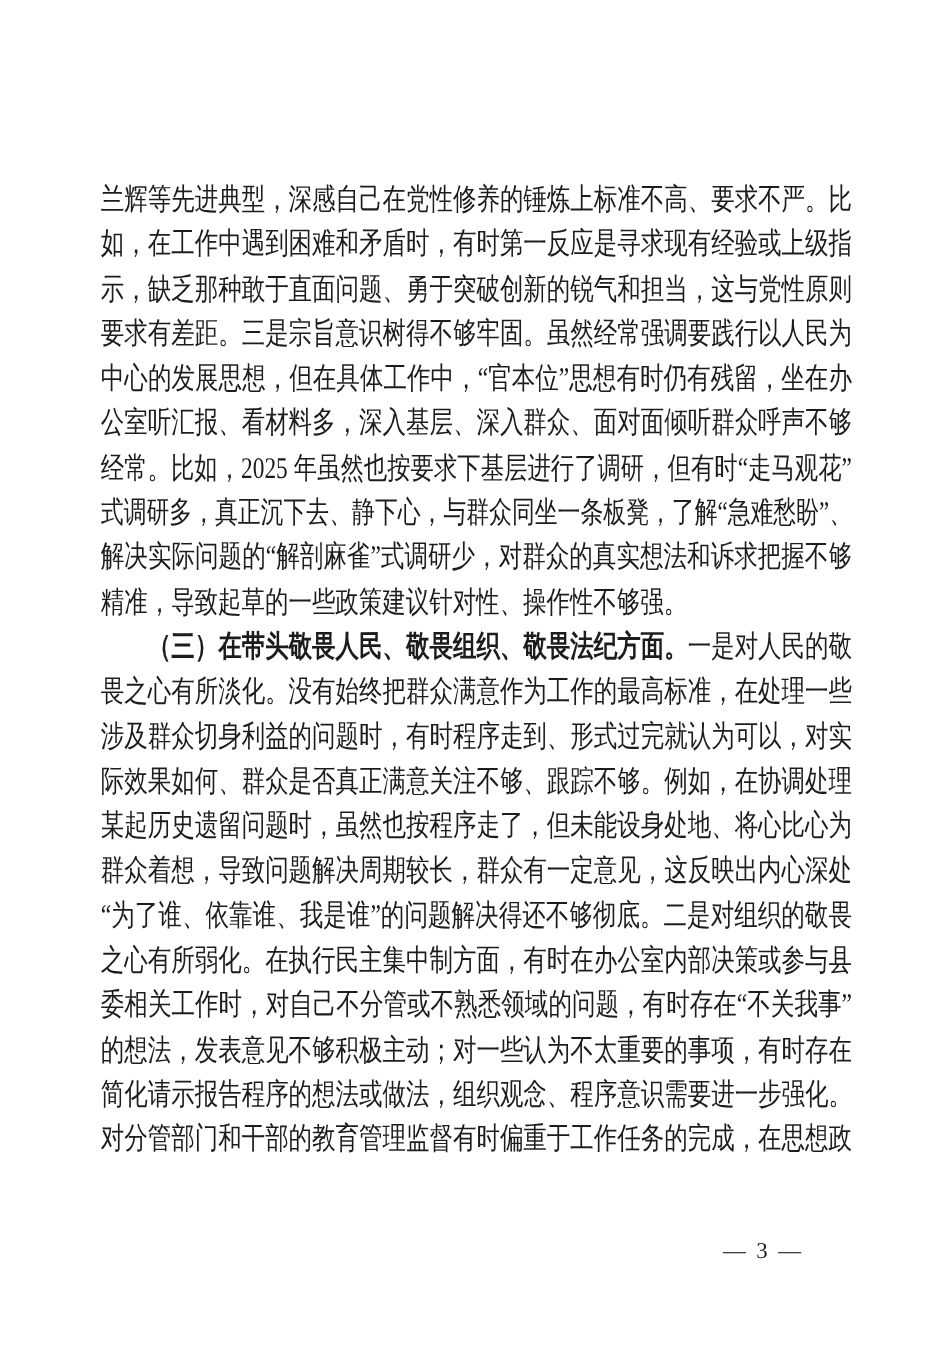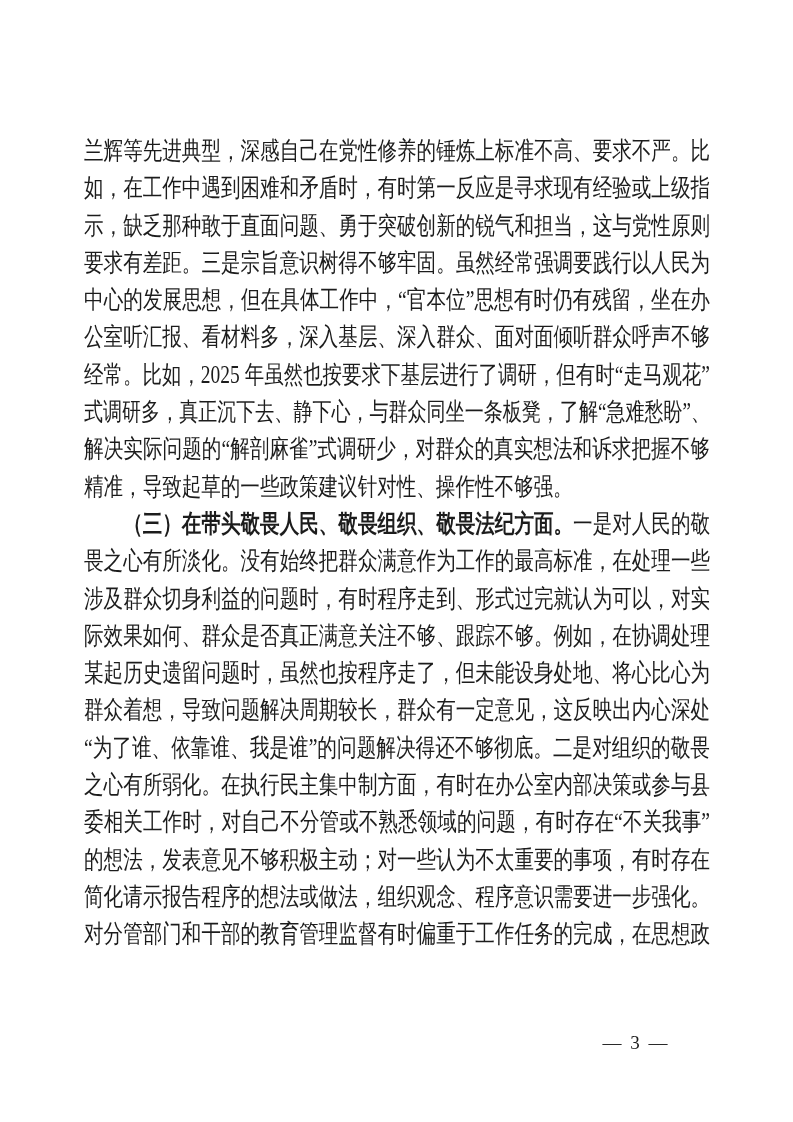--- a/index.html
+++ b/index.html
@@ -8,21 +8,21 @@
     width: 793px;
     height: 1122px;
     background: #ffffff;
     overflow: hidden;
     font-family: "Liberation Serif", "DejaVu Serif", serif;
     color: #1c1c1c;
   }
   .text-block {
     position: absolute;
     left: 84px;
-    top: 132px;
+    top: 148px;
     width: 709px;
   }
   .line {
     height: 37.3px;
     line-height: 37.3px;
     font-size: 25px;
     white-space: nowrap;
     transform-origin: 0 50%;
   }
   .line .seg-bold { font-weight: 700; }

